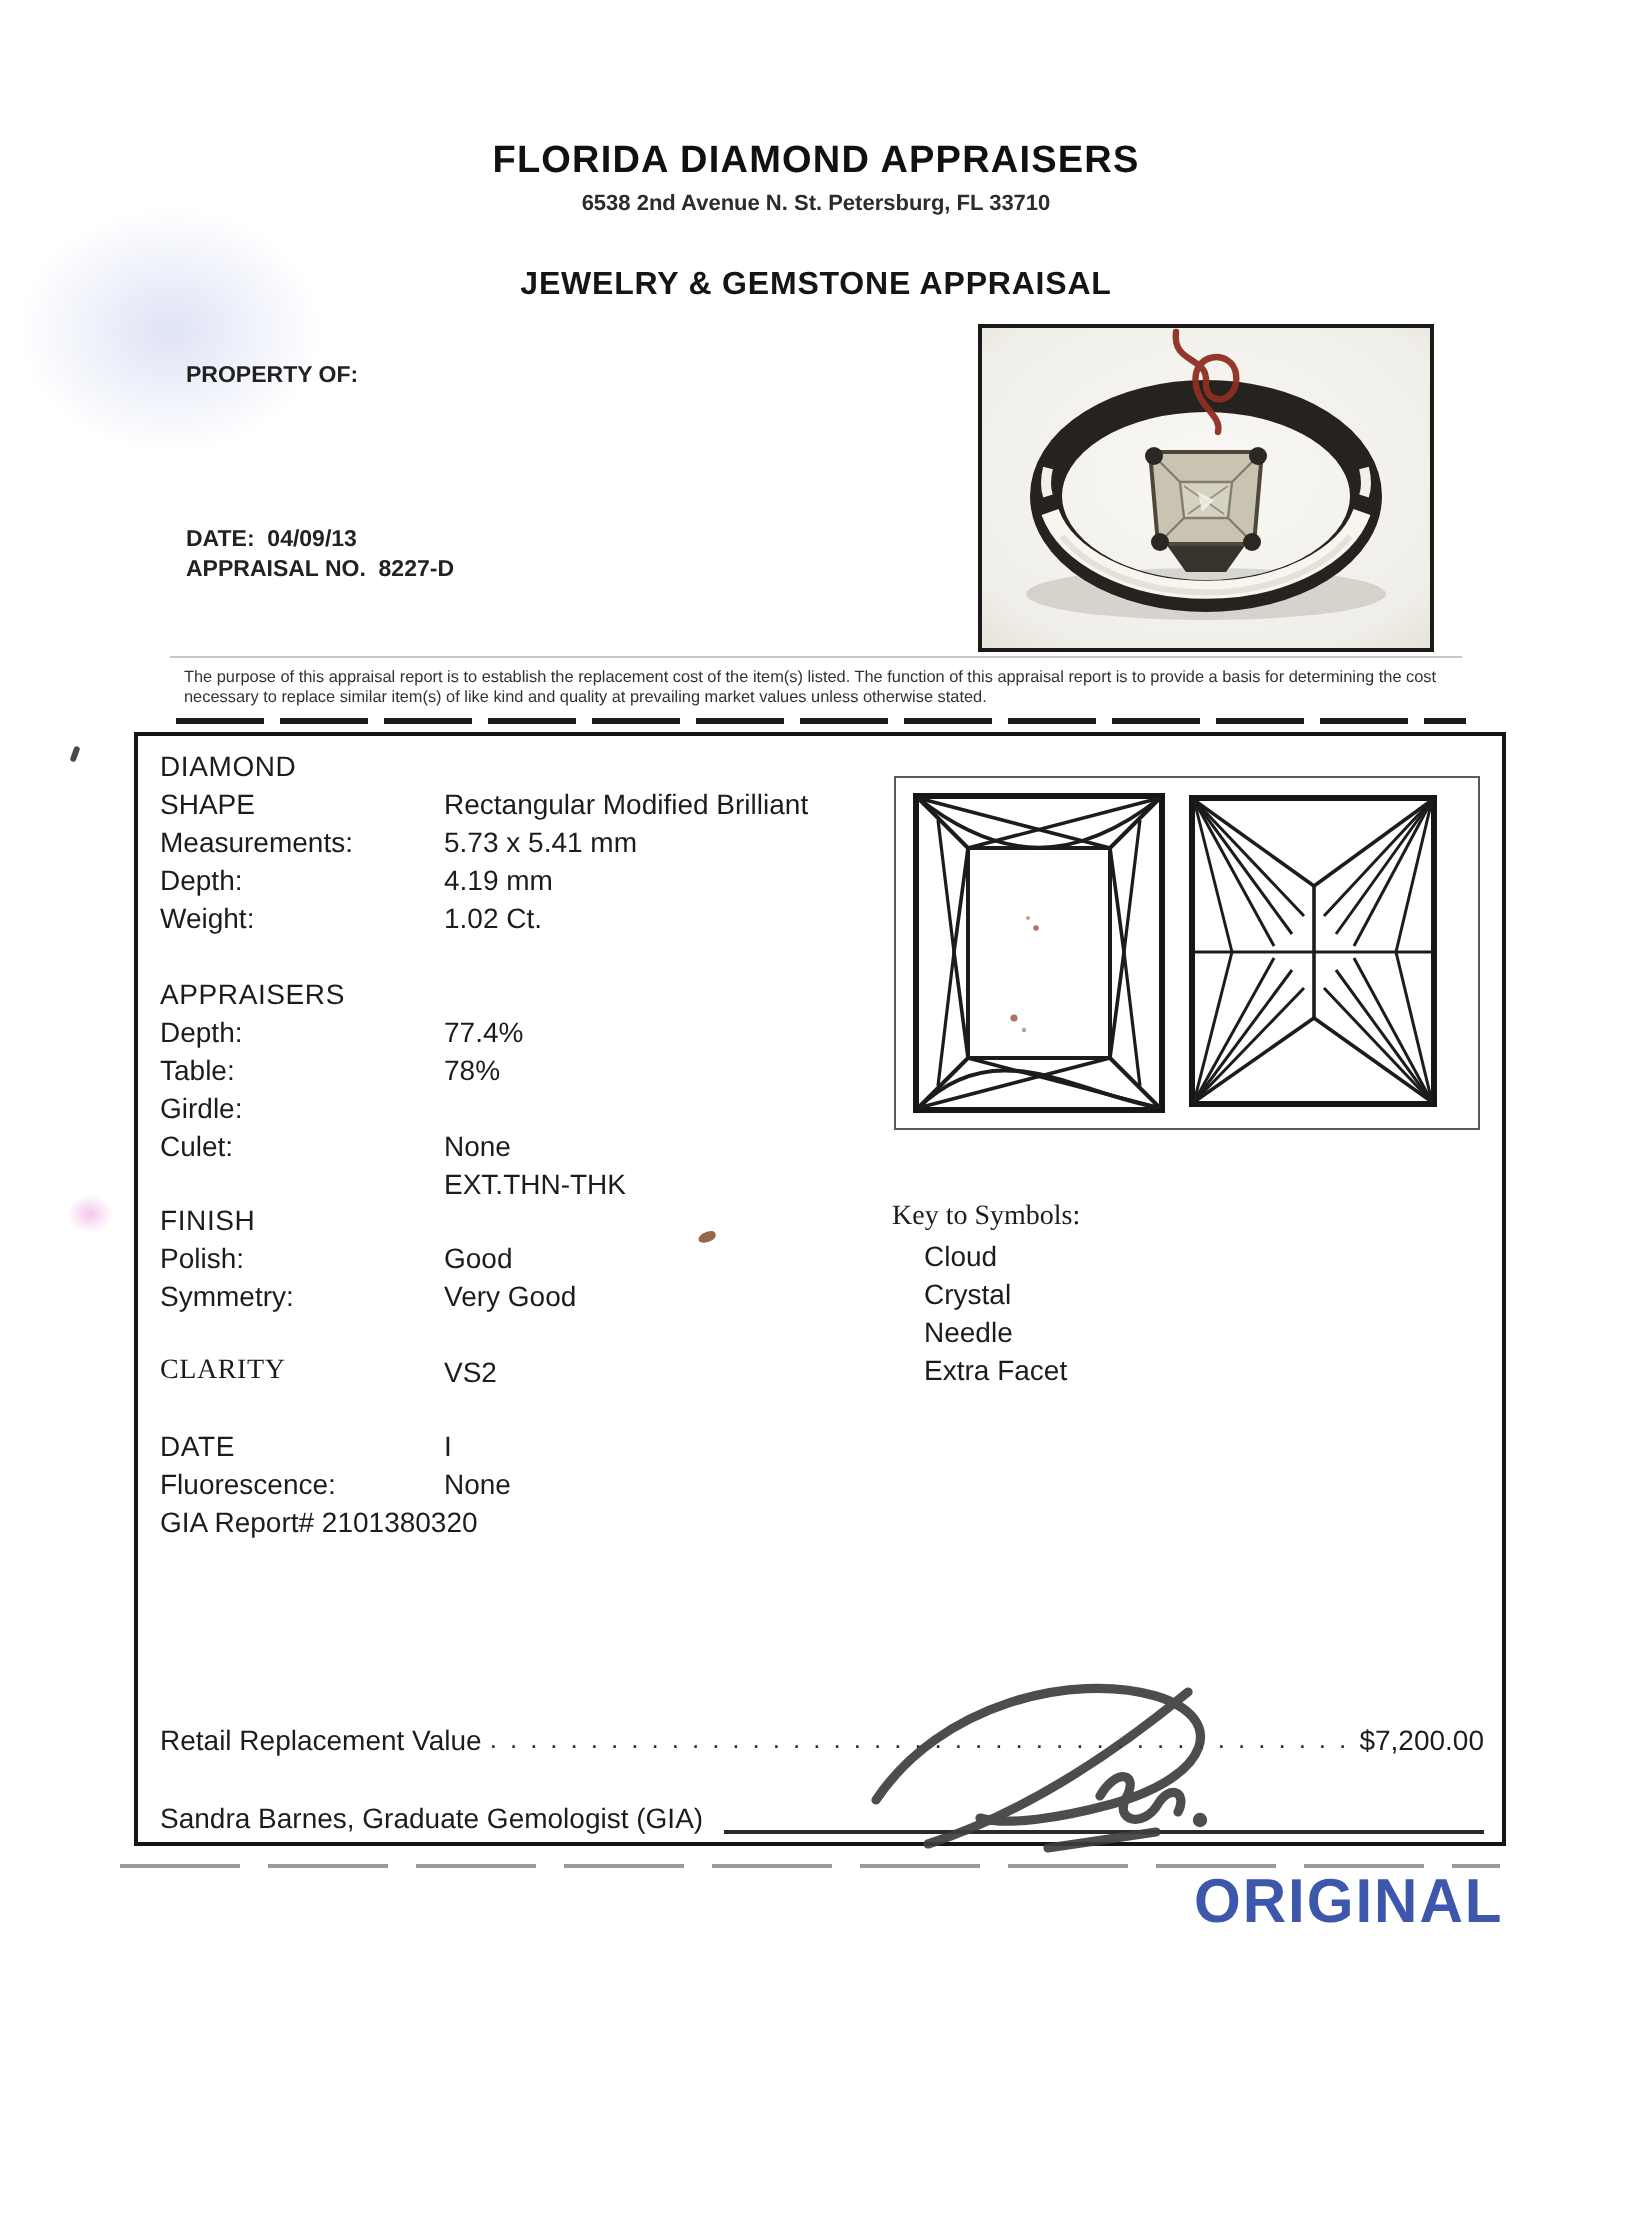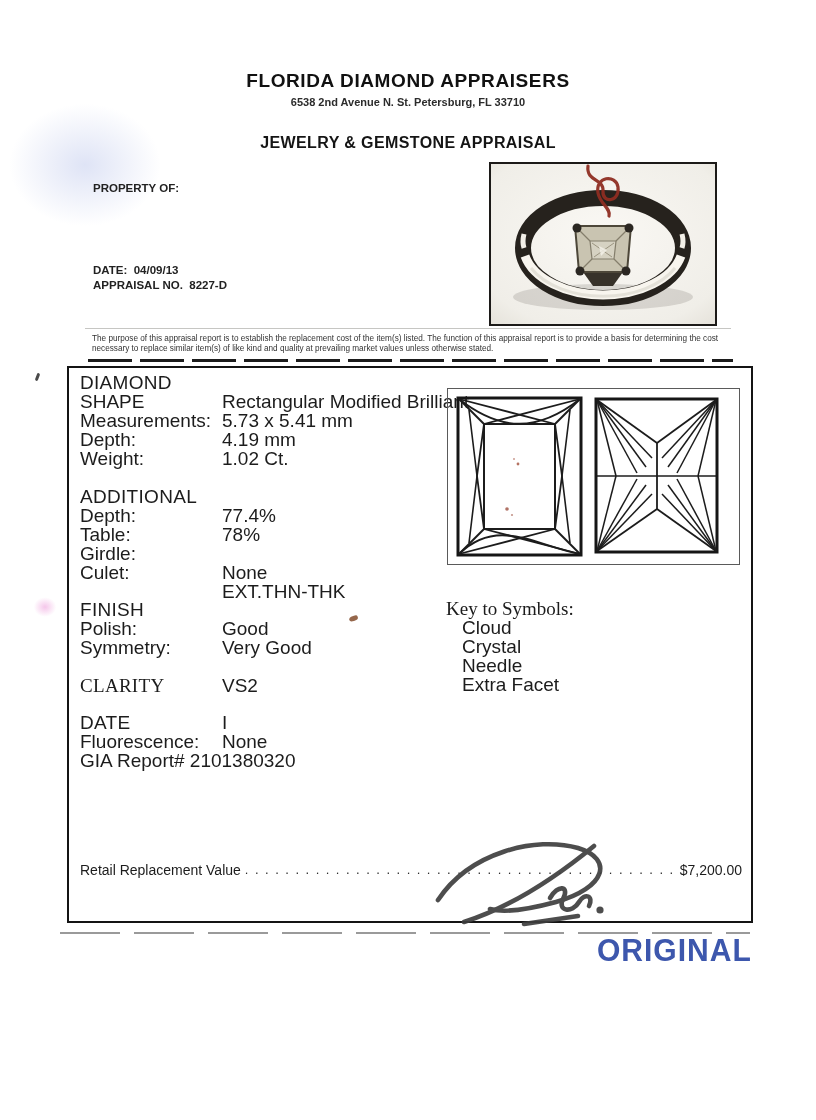--- a/index.html
+++ b/index.html
@@ -27,21 +27,21 @@
     background:repeating-linear-gradient(90deg,#1c1c1c 0 44px,transparent 44px 52px);
   }
   .main-box{
     position:absolute;left:67px;top:366px;width:686px;height:557px;
     border:2px solid #141414;box-sizing:border-box;background:transparent;
   }
   .box-bottom-scan{
     position:absolute;left:60px;top:932px;width:690px;height:2px;
     background:repeating-linear-gradient(90deg,#9a9a9a 0 60px,transparent 60px 74px);
   }
-  .sec,.lbl,.val,.gia,.keytitle,.keyitem{position:absolute;font-size:19px;line-height:16px;white-space:nowrap;color:#1c1c1c;}
+  .sec,.lbl,.val,.gia,.keytitle,.keyitem{position:absolute;font-size:14px;line-height:16px;white-space:nowrap;color:#1c1c1c;}
   .sec{left:80px;letter-spacing:.3px;}
   .lbl{left:80px;}
   .val{left:222px;}
   .gia{left:80px;}
   .keytitle{left:446px;}
   .keyitem{left:462px;}
   .diagram-box{
     position:absolute;left:447px;top:388px;width:293px;height:177px;
     border:1px solid #5a5a5a;box-sizing:border-box;
   }
@@ -145,21 +145,21 @@
   <div class="sec" style="top:375px;">DIAMOND</div>
   <div class="lbl" style="top:394px;">SHAPE</div>
   <div class="val" style="top:394px;">Rectangular Modified Brilliant</div>
   <div class="lbl" style="top:413px;">Measurements:</div>
   <div class="val" style="top:413px;">5.73 x 5.41 mm</div>
   <div class="lbl" style="top:432px;">Depth:</div>
   <div class="val" style="top:432px;">4.19 mm</div>
   <div class="lbl" style="top:451px;">Weight:</div>
   <div class="val" style="top:451px;">1.02 Ct.</div>
 
-  <div class="sec" style="top:489px;">ADDITIONAL</div>
+  <div class="sec" style="top:489px;">APPRAISERS</div>
   <div class="lbl" style="top:508px;">Depth:</div>
   <div class="val" style="top:508px;">77.4%</div>
   <div class="lbl" style="top:527px;">Table:</div>
   <div class="val" style="top:527px;">78%</div>
   <div class="lbl" style="top:546px;text-align:right;">Girdle:</div>
   <div class="val" style="top:546px;margin-top:38px;">EXT.THN-THK</div>
   <div class="lbl" style="top:565px;">Culet:</div>
   <div class="val" style="top:565px;">None</div>
 
   <div class="sec" style="top:602px;">FINISH</div>
@@ -237,20 +237,24 @@
   <div class="keyitem" style="top:658px;">Needle</div>
   <div class="keyitem" style="top:677px;">Extra Facet</div>
 
 
   <div class="retail">
     <span>Retail Replacement Value</span>
     <span class="dots">..................................................</span>
     <span class="amount">$7,200.00</span>
   </div>
 
+  <div class="signrow">
+    <span>Sandra Barnes, Graduate Gemologist (GIA)</span>
+    <span class="sigline"></span>
+  </div>
 
   <svg class="signature-svg" viewBox="0 0 220 92">
     <g fill="none" stroke="#3e3e3e" stroke-width="4.6" stroke-linecap="round" opacity=".92">
       <path d="M 10 64 C 42 16 108 0 150 12 C 186 23 178 52 128 66 C 102 73 76 77 62 73"></path>
       <path d="M 36 86 C 86 70 132 38 166 10"></path>
       <path d="M 122 62 C 130 48 142 50 135 63 C 129 75 144 78 151 66 C 157 56 166 60 161 70"></path>
       <path d="M 96 88 L 150 80"></path>
     </g>
     <circle cx="172" cy="74" r="3.6" fill="#3e3e3e" opacity=".92"></circle>
   </svg>

